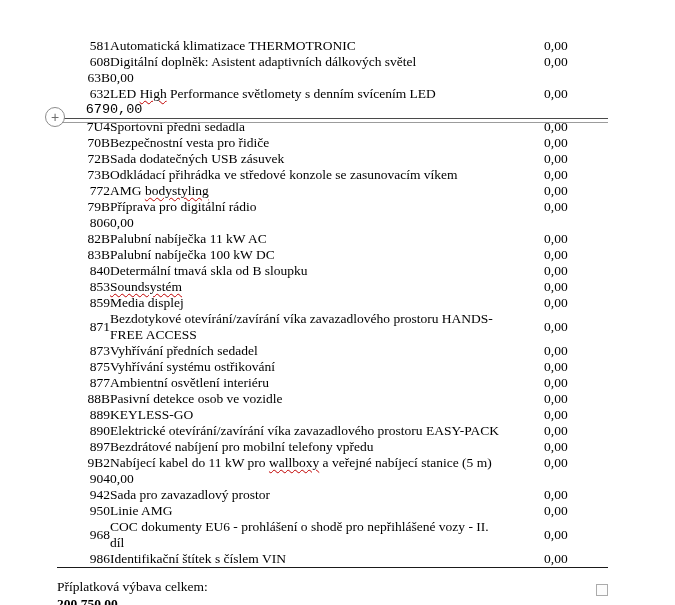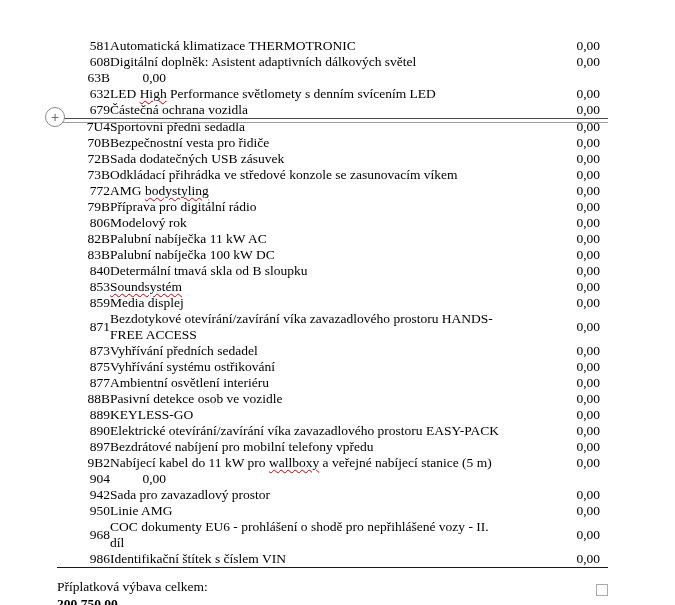--- a/index.html
+++ b/index.html
@@ -6,29 +6,29 @@
   body{
     width:675px;height:605px;position:relative;background:#ffffff;overflow:hidden;
     font-family:"Liberation Serif","DejaVu Serif",serif;
     font-size:13.5px;color:#000;
   }
   .doc-table{position:absolute;left:57px;top:38px;width:551px;}
   .rows{border-bottom:1px solid #1a1a1a;position:relative;}
   .row{display:flex;align-items:center;min-height:16px;line-height:16px;box-sizing:border-box;}
   .cell-code{width:53px;padding-left:8px;box-sizing:border-box;flex:0 0 auto;text-align:right;}
   .cell-label{flex:1 1 auto;white-space:pre-wrap;}
-  .cell-value{flex:0 0 auto;width:64px;text-align:right;padding-right:8px;box-sizing:border-box;}
+  .cell-value{flex:0 0 auto;width:64px;padding-right:8px;box-sizing:border-box;}
   .squiggle{
     text-decoration:underline;
     text-decoration-style:wavy;
     text-decoration-color:#c00000;
     text-decoration-thickness:1px;
     text-underline-offset:2px;
   }
-  .insert-border{border-bottom:1px solid #4a4a4a;}
+  .insert-border{border-bottom:1px solid #4a4a4a;font-family:Liberation Mono, monospace;}
   .insert-line{position:absolute;left:4px;right:0;top:84px;height:1px;background:#9c9c9c;z-index:1;}
   .insert-btn{
     position:absolute;left:-12px;top:69px;width:20px;height:20px;border-radius:50%;
     border:1px solid #8c8c8c;background:#fff;z-index:2;
     display:flex;align-items:center;justify-content:center;
     font-family:"Liberation Sans","DejaVu Sans",sans-serif;
     font-size:14px;line-height:1;color:#6e6e6e;cursor:pointer;padding:0;
   }
   .footer{display:flex;justify-content:flex-end;align-items:baseline;margin-top:10px;line-height:17px;flex-direction:column;}
   .footer .label{margin-right:17px;}
@@ -61,21 +61,20 @@
     <div class="cell-code">63B</div>
     <div class="cell-value">0,00</div>
   </div>
       <div class="row">
     <div class="cell-code">632</div>
     <div class="cell-label">LED <span class="squiggle">High</span> Performance světlomety s denním svícením LED</div>
     <div class="cell-value">0,00</div>
   </div>
       <div class="row insert-border">
     <div class="cell-code">679</div>
-    <div class="cell-label">Částečná ochrana vozidla</div>
     <div class="cell-value">0,00</div>
   </div>
       <div class="row">
     <div class="cell-code">7U4</div>
     <div class="cell-label">Sportovní přední sedadla</div>
     <div class="cell-value">0,00</div>
   </div>
       <div class="row">
     <div class="cell-code">70B</div>
     <div class="cell-label">Bezpečnostní vesta pro řidiče</div>
@@ -96,21 +95,20 @@
     <div class="cell-label">AMG <span class="squiggle">bodystyling</span></div>
     <div class="cell-value">0,00</div>
   </div>
       <div class="row">
     <div class="cell-code">79B</div>
     <div class="cell-label">Příprava pro digitální rádio</div>
     <div class="cell-value">0,00</div>
   </div>
       <div class="row">
     <div class="cell-code">806</div>
-    <div class="cell-label">Modelový rok</div>
     <div class="cell-value">0,00</div>
   </div>
       <div class="row">
     <div class="cell-code">82B</div>
     <div class="cell-label">Palubní nabíječka 11 kW AC</div>
     <div class="cell-value">0,00</div>
   </div>
       <div class="row">
     <div class="cell-code">83B</div>
     <div class="cell-label">Palubní nabíječka 100 kW DC</div>

